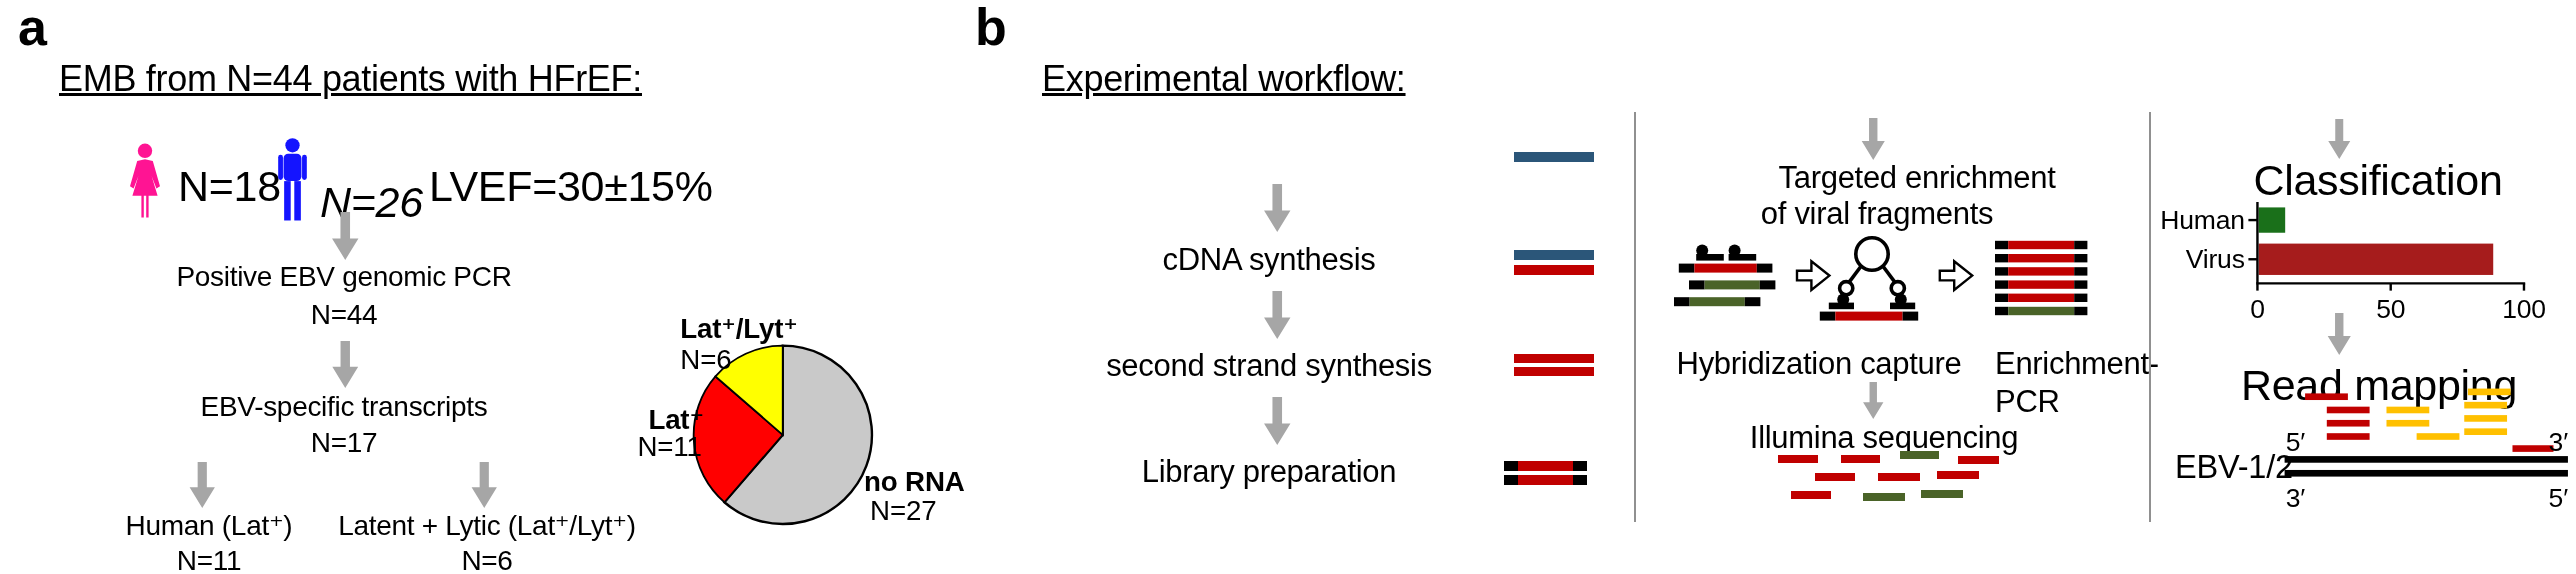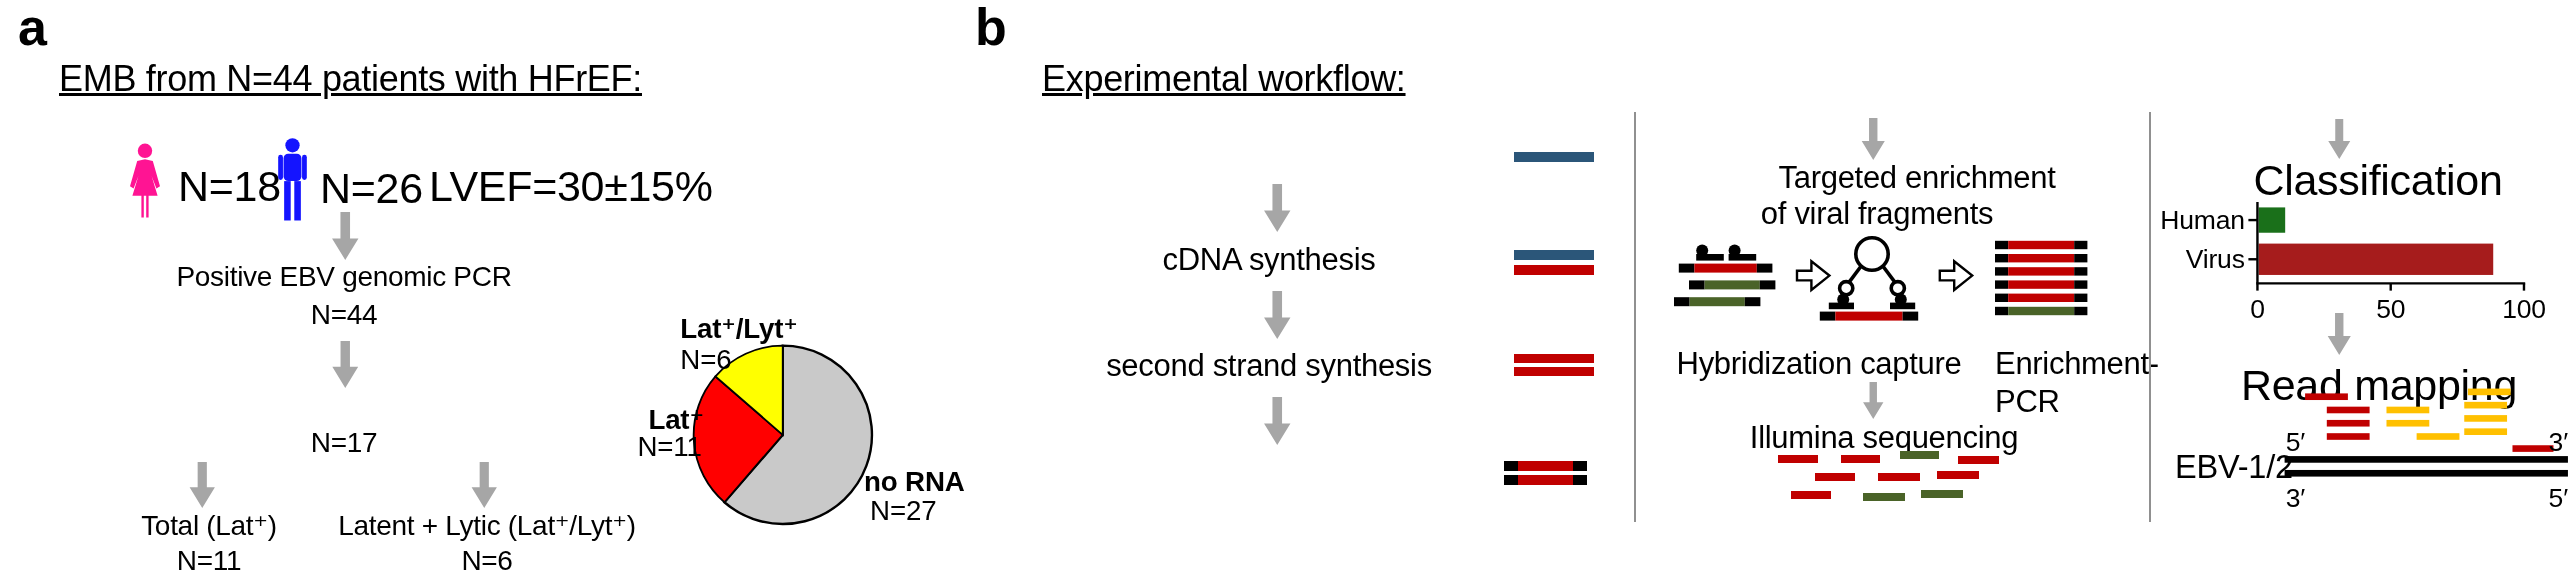--- a/index.html
+++ b/index.html
@@ -36,42 +36,43 @@
   <div class="t fs56" style="left:178px; top:164px;">N=18</div>
 
   <svg class="abs" style="left:274px; top:137px;" width="37" height="87" viewBox="0 0 62 144">
     <circle cx="31" cy="13" r="12" fill="#1414ff"></circle>
     <rect x="16" y="27" width="30" height="46" rx="8" fill="#1414ff"></rect>
     <rect x="7" y="29" width="8" height="42" rx="4" fill="#1414ff"></rect>
     <rect x="47" y="29" width="8" height="42" rx="4" fill="#1414ff"></rect>
     <rect x="17" y="73" width="11" height="66" fill="#1414ff"></rect>
     <rect x="34" y="73" width="11" height="66" fill="#1414ff"></rect>
   </svg>
-  <div class="t fs56" style="left:320px; top:166px;">N=26</div>
+  <div class="t fs56" style="left:320px; top:180px;font-style:italic;">N=26</div>
   <div class="t fs56" style="left:429px; top:164px;">LVEF=30±15%</div>
 
   <svg class="abs" style="left:332px; top:212px;" width="26.5" height="48" viewBox="0 0 44 80">
       <polygon points="14,0 30,0 30,44 44,44 22,80 0,44 14,44" fill="#a6a6a6"></polygon>
     </svg>
   <div class="t fs54 c" style="left:344px; top:262px;">Positive EBV genomic PCR</div>
   <div class="t fs54 c" style="left:344px; top:300px;">N=44</div>
 
   <svg class="abs" style="left:332px; top:341px;" width="26.5" height="47" viewBox="0 0 44 80">
       <polygon points="14,0 30,0 30,44 44,44 22,80 0,44 14,44" fill="#a6a6a6"></polygon>
     </svg>
+  <div class="t fs54 c" style="left:344px; top:392px;">EBV-specific transcripts</div>
   <div class="t fs54 c" style="left:344px; top:428px;">N=17</div>
 
   <svg class="abs" style="left:189px; top:462px;" width="26.5" height="46" viewBox="0 0 44 80">
       <polygon points="14,0 30,0 30,44 44,44 22,80 0,44 14,44" fill="#a6a6a6"></polygon>
     </svg>
   <svg class="abs" style="left:471px; top:462px;" width="26.5" height="46" viewBox="0 0 44 80">
       <polygon points="14,0 30,0 30,44 44,44 22,80 0,44 14,44" fill="#a6a6a6"></polygon>
     </svg>
 
-  <div class="t fs54 c" style="left:209px; top:511px;">Total (Lat⁺)</div>
+  <div class="t fs54 c" style="left:209px; top:511px;">Human (Lat⁺)</div>
   <div class="t fs54 c" style="left:209px; top:546px;">N=11</div>
   <div class="t fs54 c" style="left:487px; top:511px;">Latent + Lytic (Lat⁺/Lyt⁺)</div>
   <div class="t fs54 c" style="left:487px; top:546px;">N=6</div>
 
   <svg class="abs" style="left:627px; top:280px;" width="338" height="294" viewBox="0 0 560 488">
     <path d="M258,257 L258,109 A148,148 0 1 1 161.2,368.9 Z" fill="#c9c9c9" stroke="#000" stroke-width="4"></path>
     <path d="M258,257 L161.2,368.9 A148,148 0 0 1 146.3,160.1 Z" fill="#ff0000" stroke="#000" stroke-width="3"></path>
     <path d="M258,257 L146.3,160.1 A148,148 0 0 1 258,109 Z" fill="#ffff00" stroke="#000" stroke-width="3"></path>
     <text x="88" y="96" font-size="46" font-weight="700">Lat⁺/Lyt⁺</text>
     <text x="88" y="148" font-size="46">N=6</text>
@@ -99,20 +100,21 @@
     </svg>
 
   <div class="t fs52 c" style="left:1269px; top:350px;">second strand synthesis</div>
   <div class="bar" style="left:1514px; top:354px; width:80px; height:9px; background:#c00000;"></div>
   <div class="bar" style="left:1514px; top:367px; width:80px; height:9px; background:#c00000;"></div>
 
   <svg class="abs" style="left:1264px; top:397px;" width="26.5" height="48" viewBox="0 0 44 80">
       <polygon points="14,0 30,0 30,44 44,44 22,80 0,44 14,44" fill="#a6a6a6"></polygon>
     </svg>
 
+  <div class="t fs52 c" style="left:1269px; top:456px;">Library preparation</div>
   <div class="frag" style="left:1504px; top:461px; width:55px; height:9.6px; background:#c00000; border-left:14.5px solid #000; border-right:14.5px solid #000;"></div>
   <div class="frag" style="left:1504px; top:475px; width:55px; height:9.6px; background:#c00000; border-left:14.5px solid #000; border-right:14.5px solid #000;"></div>
 
   <div class="divider" style="left:1634px; top:112px; height:410px;"></div>
 
   <svg class="abs" style="left:1860px; top:118px;" width="26.5" height="42" viewBox="0 0 44 80">
       <polygon points="14,0 30,0 30,44 44,44 22,80 0,44 14,44" fill="#a6a6a6"></polygon>
     </svg>
   <div class="t fs52 c" style="left:1877px; top:162px;margin-left:40px;">Targeted enrichment</div>
   <div class="t fs52 c" style="left:1877px; top:198px;">of viral fragments</div>

